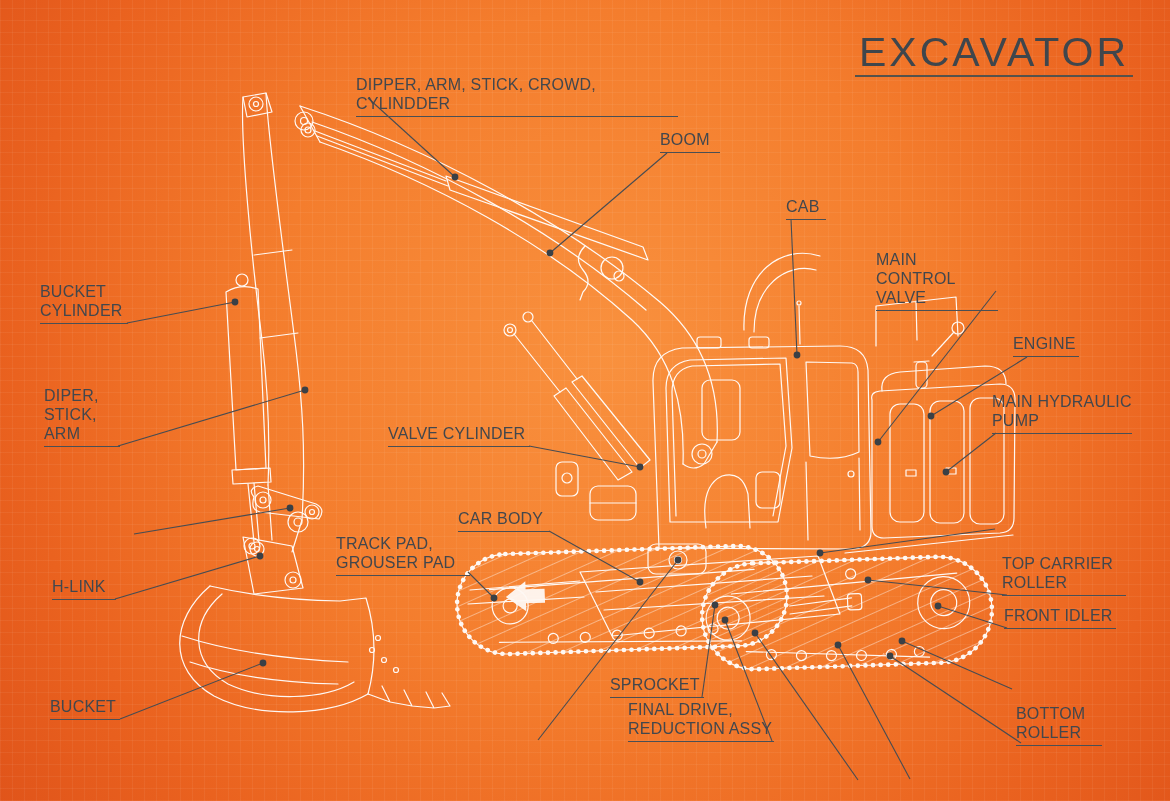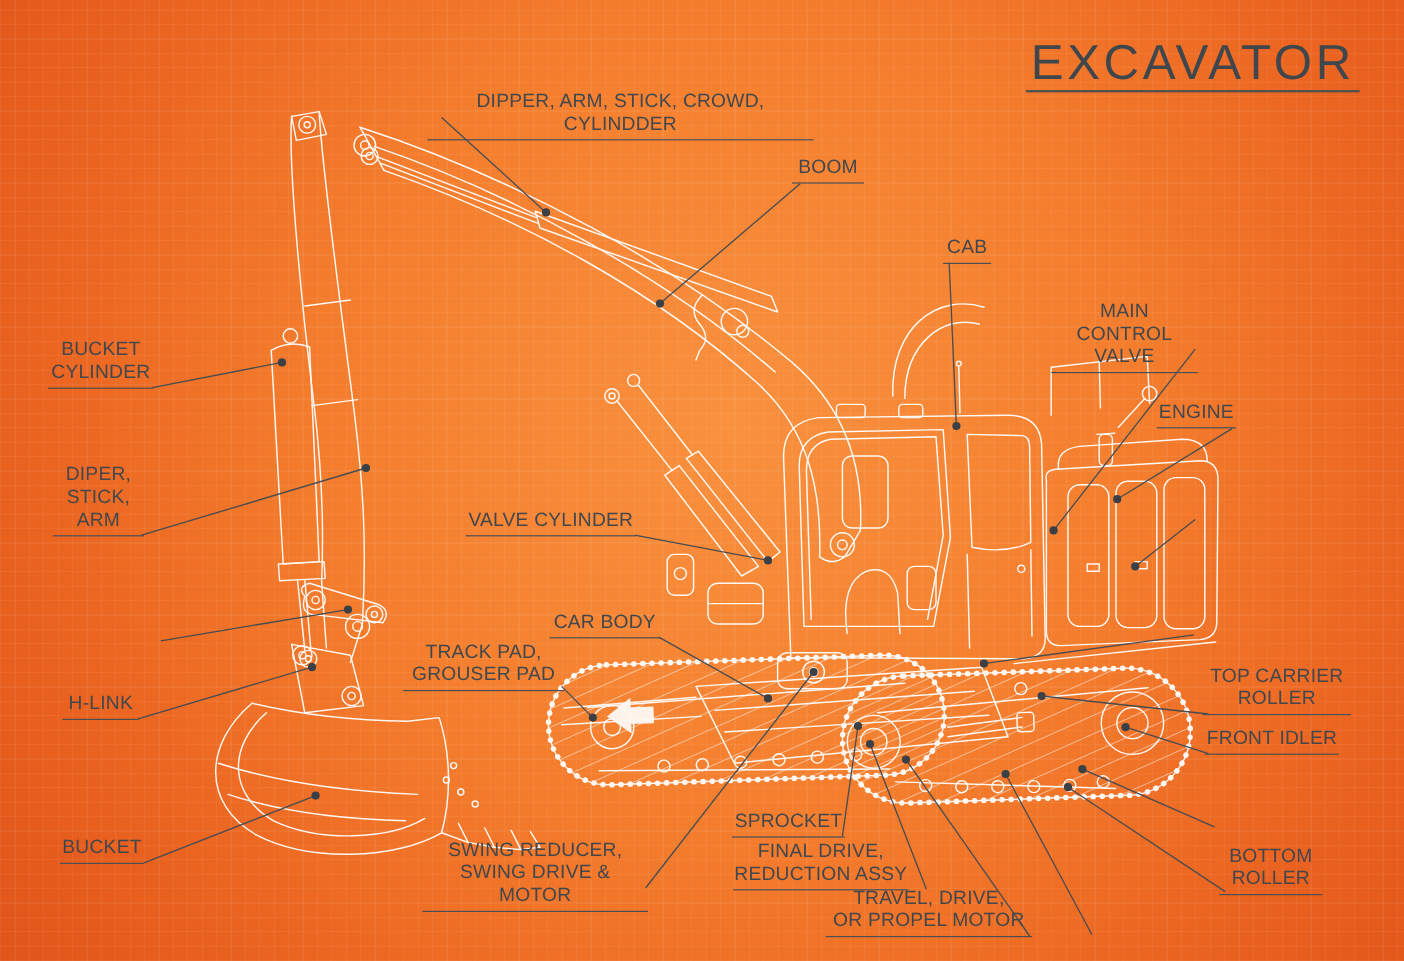--- a/index.html
+++ b/index.html
@@ -13,21 +13,21 @@
       repeating-linear-gradient(90deg, rgba(255,255,255,.055) 0 1px, rgba(255,255,255,0) 1px 12px),
       radial-gradient(circle 760px at 52% 44%, #f9913e 0%, #f47d2d 45%, #ea621f 78%, #e0541a 100%);
   }
   #art{position:absolute;left:0;top:0;}
   .lbl{
     position:absolute;
     color:#42474d;
     font-size:16px;
     line-height:19px;
     letter-spacing:.2px;
-    text-align:center;
+    text-align:left;
     white-space:pre-line;
     border-bottom:1px solid #4a4f54;
     padding-bottom:3px;
   }
   #title{
     position:absolute;left:855px;top:30px;width:278px;
     color:#3f464c;font-size:41px;line-height:44px;letter-spacing:3px;
     text-align:center;border-bottom:2px solid #55524b;padding-bottom:1px;
   }
   #footer{
@@ -265,33 +265,31 @@
     </g>
   </svg>
 
   <div id="title">EXCAVATOR</div>
 
   <div class="lbl" style="left:356px;top:75px;width:322px">DIPPER, ARM, STICK, CROWD, CYLINDDER</div>
   <div class="lbl" style="left:660px;top:130px;width:60px">BOOM</div>
   <div class="lbl" style="left:786px;top:197px;width:40px">CAB</div>
   <div class="lbl" style="left:876px;top:250px;width:122px">MAIN CONTROL
 VALVE</div>
-  <div class="lbl" style="left:964px;top:334px;width:66px">ENGINE</div>
+  <div class="lbl" style="left:1013px;top:334px;width:66px">ENGINE</div>
+  <div class="lbl" style="left:992px;top:392px;width:140px">MAIN HYDRAULIC
+PUMP</div>
   <div class="lbl" style="left:1002px;top:554px;width:124px">TOP CARRIER
 ROLLER</div>
   <div class="lbl" style="left:1004px;top:606px;width:112px">FRONT IDLER</div>
   <div class="lbl" style="left:1016px;top:704px;width:86px">BOTTOM
 ROLLER</div>
   <div class="lbl" style="left:610px;top:675px;width:94px">SPROCKET</div>
-  <div class="lbl" style="left:611px;top:700px;width:146px">FINAL DRIVE,
+  <div class="lbl" style="left:628px;top:700px;width:146px">FINAL DRIVE,
 REDUCTION ASSY</div>
-  <div class="lbl" style="left:688px;top:739px;width:172px">TRAVEL, DRIVE,
-OR PROPEL MOTOR</div>
-  <div class="lbl" style="left:352px;top:699px;width:188px">SWING REDUCER,
-SWING DRIVE &amp; MOTOR</div>
   <div class="lbl" style="left:458px;top:509px;width:92px">CAR BODY</div>
   <div class="lbl" style="left:336px;top:534px;width:134px">TRACK PAD,
 GROUSER PAD</div>
   <div class="lbl" style="left:388px;top:424px;width:142px">VALVE CYLINDER</div>
   <div class="lbl" style="left:40px;top:282px;width:88px">BUCKET
 CYLINDER</div>
   <div class="lbl" style="left:44px;top:386px;width:76px">DIPER,
 STICK,
 ARM</div>
   <div class="lbl" style="left:52px;top:577px;width:64px">H-LINK</div>

